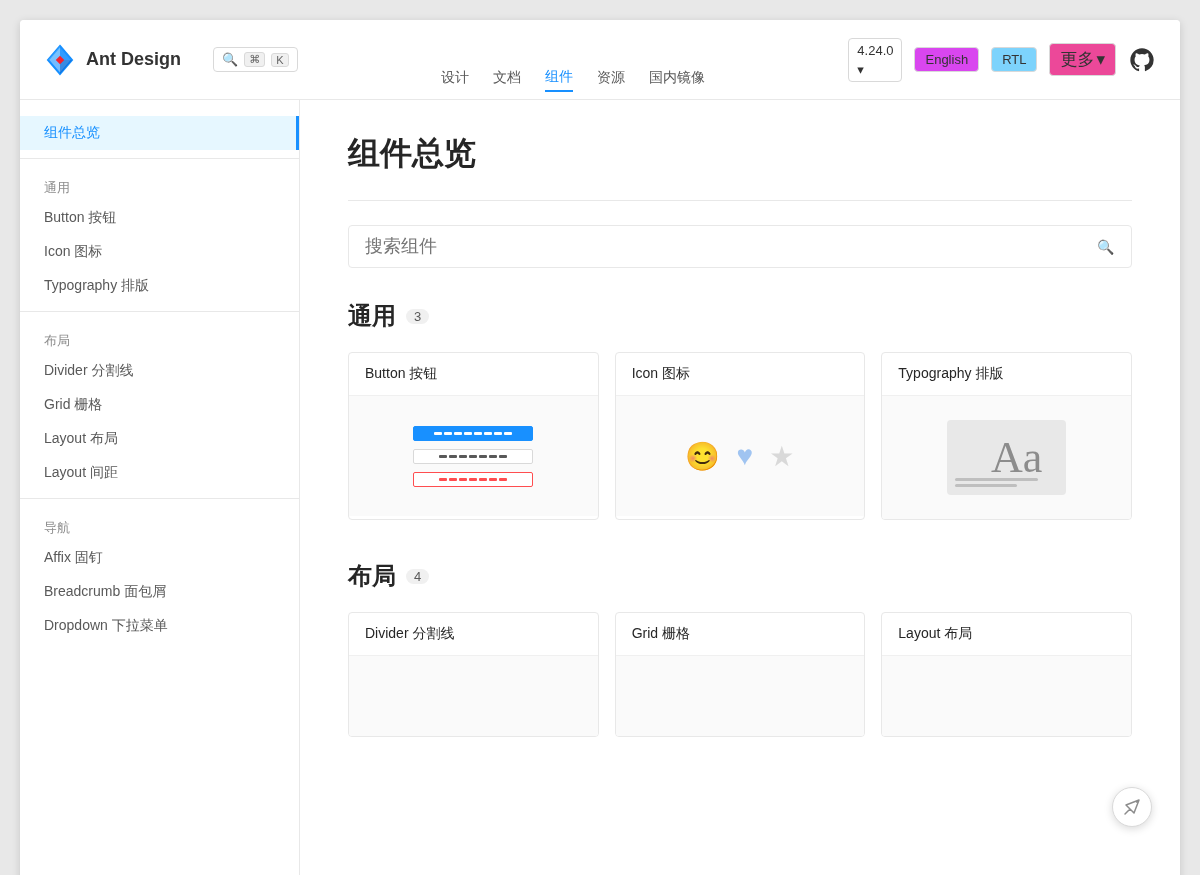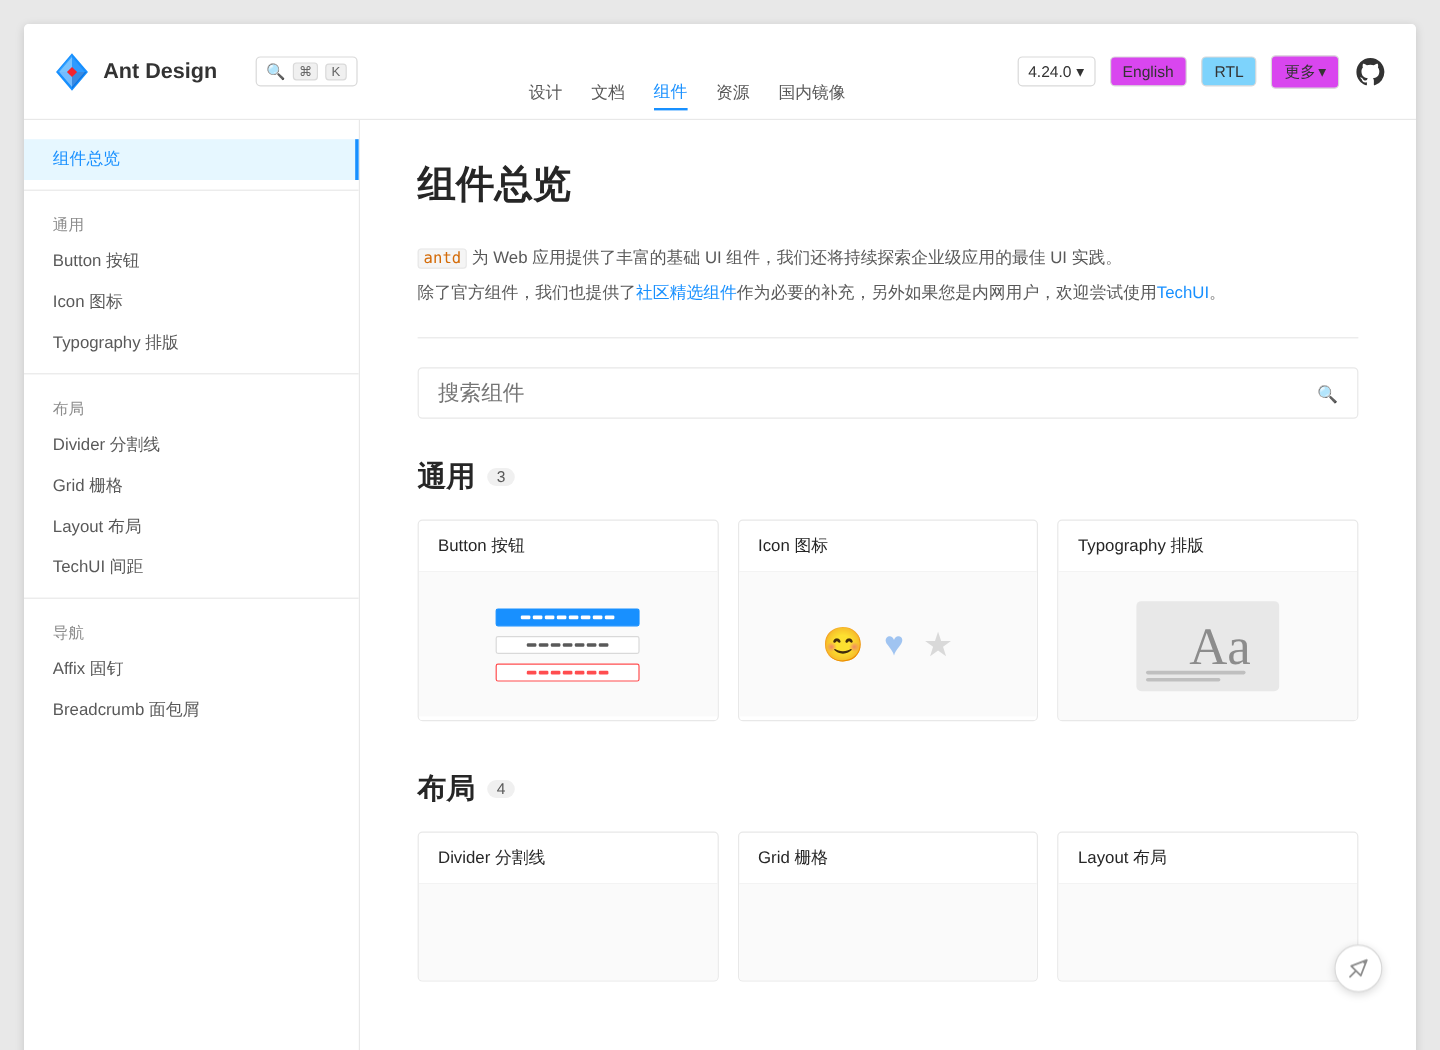--- a/index.html
+++ b/index.html
@@ -88,20 +88,21 @@
       border: 1px solid #d9d9d9;
       border-radius: 4px;
       padding: 4px 8px;
       font-size: 13px;
       color: #333;
       background: #fff;
       cursor: pointer;
       display: flex;
       align-items: flex-start;
       gap: 4px;
+      flex-direction: column;
     }
     .lang-btn {
       border: 1px solid #d9d9d9;
       border-radius: 4px;
       padding: 4px 10px;
       font-size: 13px;
       color: #333;
       cursor: pointer;
       background: #d946ef;
     }
@@ -111,24 +112,24 @@
       padding: 4px 10px;
       font-size: 13px;
       color: #333;
       cursor: pointer;
       background: #7dd3fc;
     }
     .more-btn {
       border: 1px solid #d9d9d9;
       border-radius: 4px;
       padding: 4px 10px;
-      font-size: 13px;
-      color: #333;
-      cursor: pointer;
-      background: #d946ef;
+      font-size: 17px;
+      color: #333;
+      cursor: pointer;
+      background: #ec4899;
       display: flex;
       align-items: center;
       gap: 2px;
     }
     .github-icon {
       width: 28px;
       height: 28px;
       cursor: pointer;
       color: #333;
     }
@@ -412,34 +413,31 @@
       <hr class="sidebar-divider">
       <div class="sidebar-category">通用</div>
       <div class="sidebar-item">Button 按钮</div>
       <div class="sidebar-item">Icon 图标</div>
       <div class="sidebar-item">Typography 排版</div>
       <hr class="sidebar-divider">
       <div class="sidebar-category">布局</div>
       <div class="sidebar-item">Divider 分割线</div>
       <div class="sidebar-item">Grid 栅格</div>
       <div class="sidebar-item">Layout 布局</div>
-      <div class="sidebar-item">TechUI 间距</div>
+      <div class="sidebar-item">Layout 间距</div>
       <hr class="sidebar-divider">
       <div class="sidebar-category">导航</div>
       <div class="sidebar-item">Affix 固钉</div>
       <div class="sidebar-item">Breadcrumb 面包屑</div>
+      <div class="sidebar-item">Dropdown 下拉菜单</div>
     </aside>
 
     <main class="content">
       <h1 class="page-title">组件总览</h1>
 
-      <div class="intro-text">
-        <span class="code-tag">antd</span><span> 为 Web 应用提供了丰富的基础 UI 组件，我们还将持续探索企业级应用的最佳 UI 实践。</span><br>
-        <span>除了官方组件，我们也提供了</span><a href="#">社区精选组件</a><span>作为必要的补充，另外如果您是内网用户，欢迎尝试使用</span><a href="#">TechUI</a><span>。</span>
-      </div>
 
       <hr class="intro-divider">
 
       <div class="component-search">
         <input type="text" placeholder="搜索组件" style="">
         <span style="color:#bfbfbf;">🔍</span>
       </div>
 
       <div class="section-title">
         <span>通用</span>

